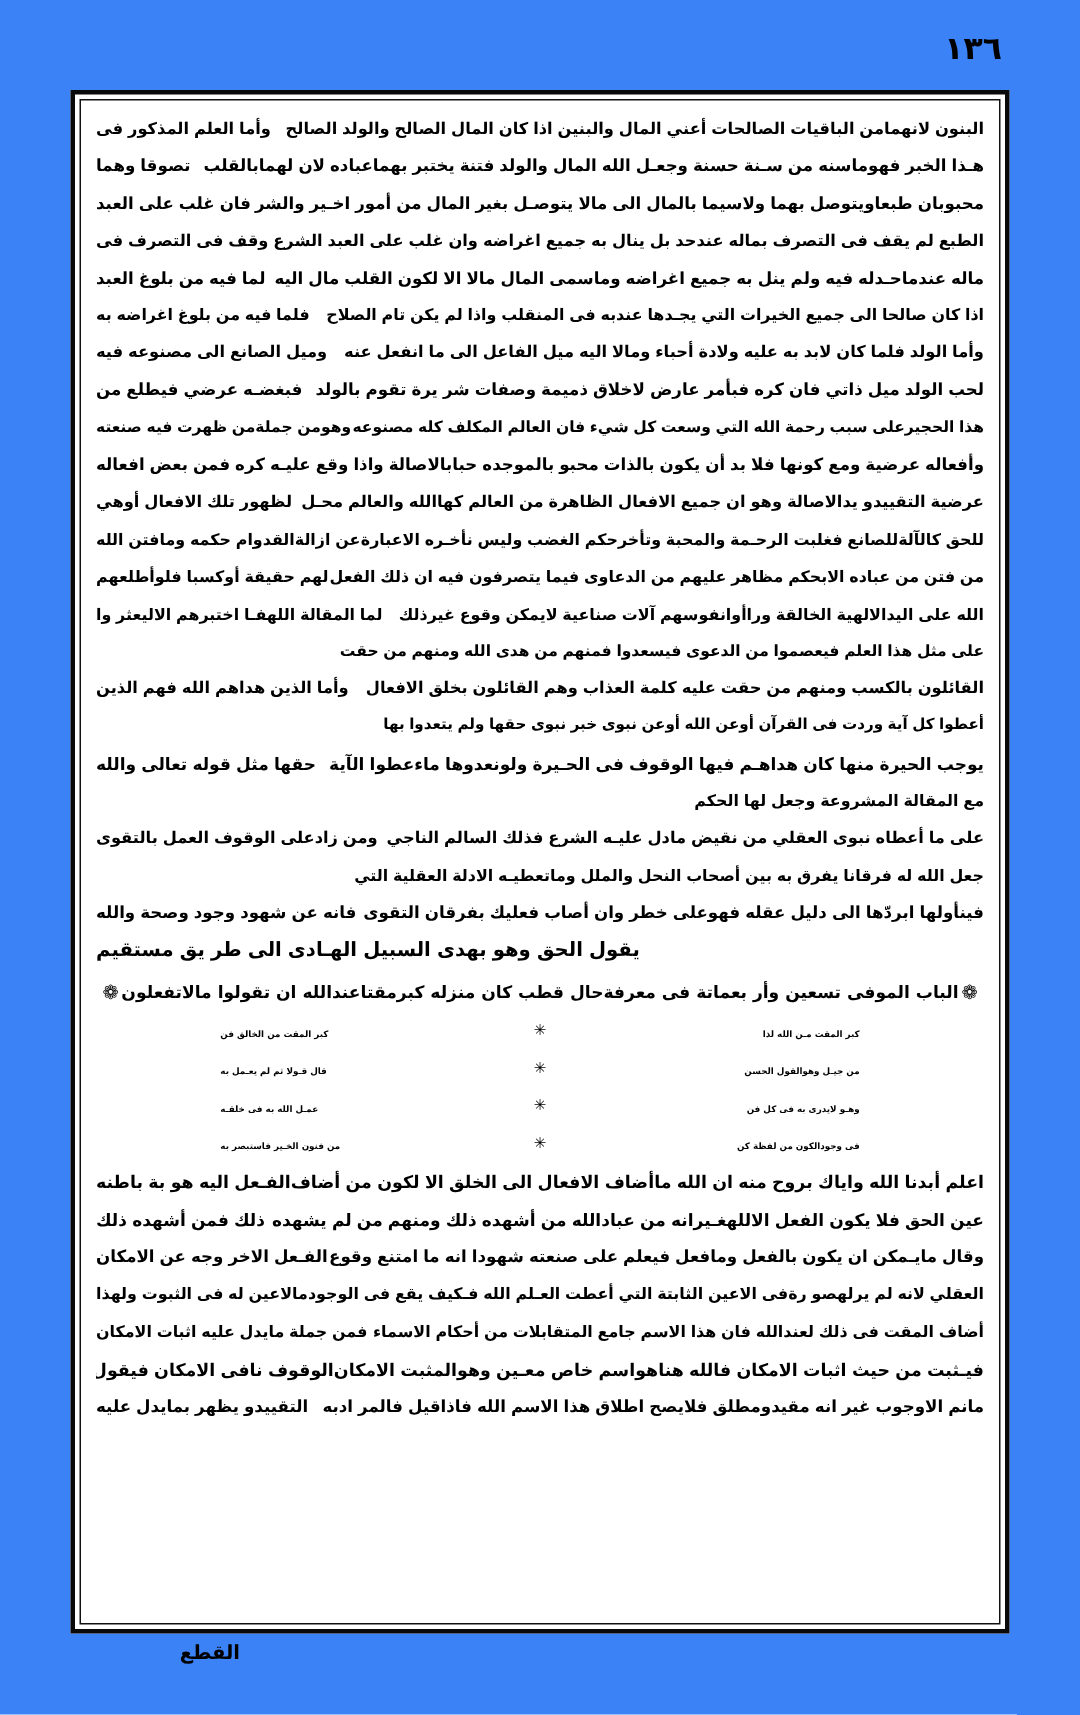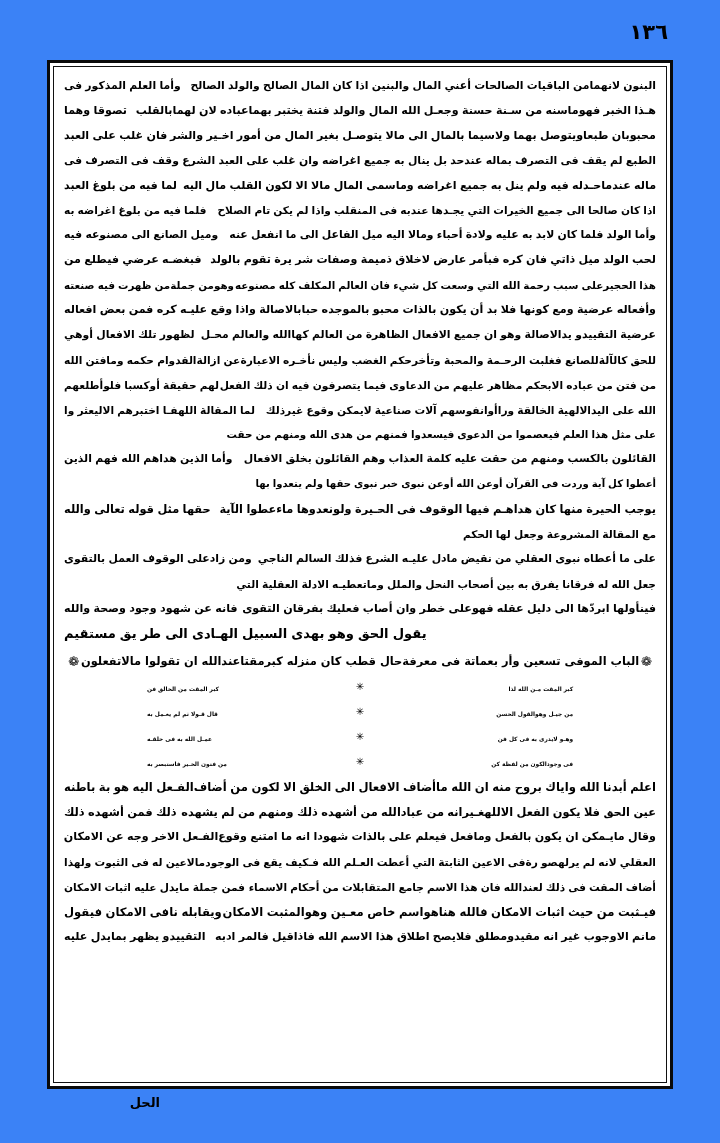--- a/index.html
+++ b/index.html
@@ -296,39 +296,39 @@
       <div class="prose" id="prose-lower">
           <div class="just-line" style="font-size: 11.6px;">
             <span>اعلم أبدنا الله واياك بروح منه ان الله ماأضاف الافعال الى الخلق الا لكون من أضاف</span>
             <span>الفـعل اليه هو بة باطنه</span>
           </div>
           <div class="just-line" style="font-size: 11.35px;">
             <span>عين الحق فلا يكون الفعل الاللهغـيرانه من عبادالله من أشهده ذلك ومنهم من لم يشهده</span>
             <span>ذلك فمن أشهده ذلك</span>
           </div>
           <div class="just-line" style="font-size: 11.1px;">
-            <span>وقال مايـمكن ان يكون بالفعل ومافعل فيعلم على بالذات شهودا انه ما امتنع وقوع</span>
+            <span>وقال مايـمكن ان يكون بالفعل ومافعل فيعلم على صنعته شهودا انه ما امتنع وقوع</span>
             <span>الفـعل الاخر وجه عن الامكان</span>
           </div>
           <div class="just-line" style="font-size: 10.6px;">
             <span>العقلي لانه لم يرلهصو رةفى الاعين الثابتة التي أعطت العـلم الله فـكيف يقع فى الوجود</span>
             <span>مالاعين له فى الثبوت ولهذا</span>
           </div>
           <div class="just-line" style="font-size: 10.6px;">
             <span>أضاف المقت فى ذلك لعندالله فان هذا الاسم جامع المتقابلات من أحكام الاسماء</span>
             <span>فمن جملة مايدل عليه اثبات الامكان</span>
           </div>
           <div class="just-line" style="font-size: 11.6px;">
             <span>فيـثبت من حيث اثبات الامكان فالله هناهواسم خاص معـين وهوالمثبت الامكان</span>
-            <span>ويقابله نافى الامكان فيقول</span>
+            <span>الوقوف نافى الامكان فيقول</span>
           </div>
           <div class="just-line" style="font-size: 11.1px;">
             <span>مانم الاوجوب غير انه مقيدومطلق فلايصح اطلاق هذا الاسم الله فاذاقيل فالمر ادبه</span>
             <span>التقييدو يظهر بمايدل عليه</span>
           </div>
         </div>
 
     </div>
   </div>
 
-  <div class="catchword">الحل</div>
+  <div class="catchword">القطع</div>
 
 </div>
 
 </body></html>

